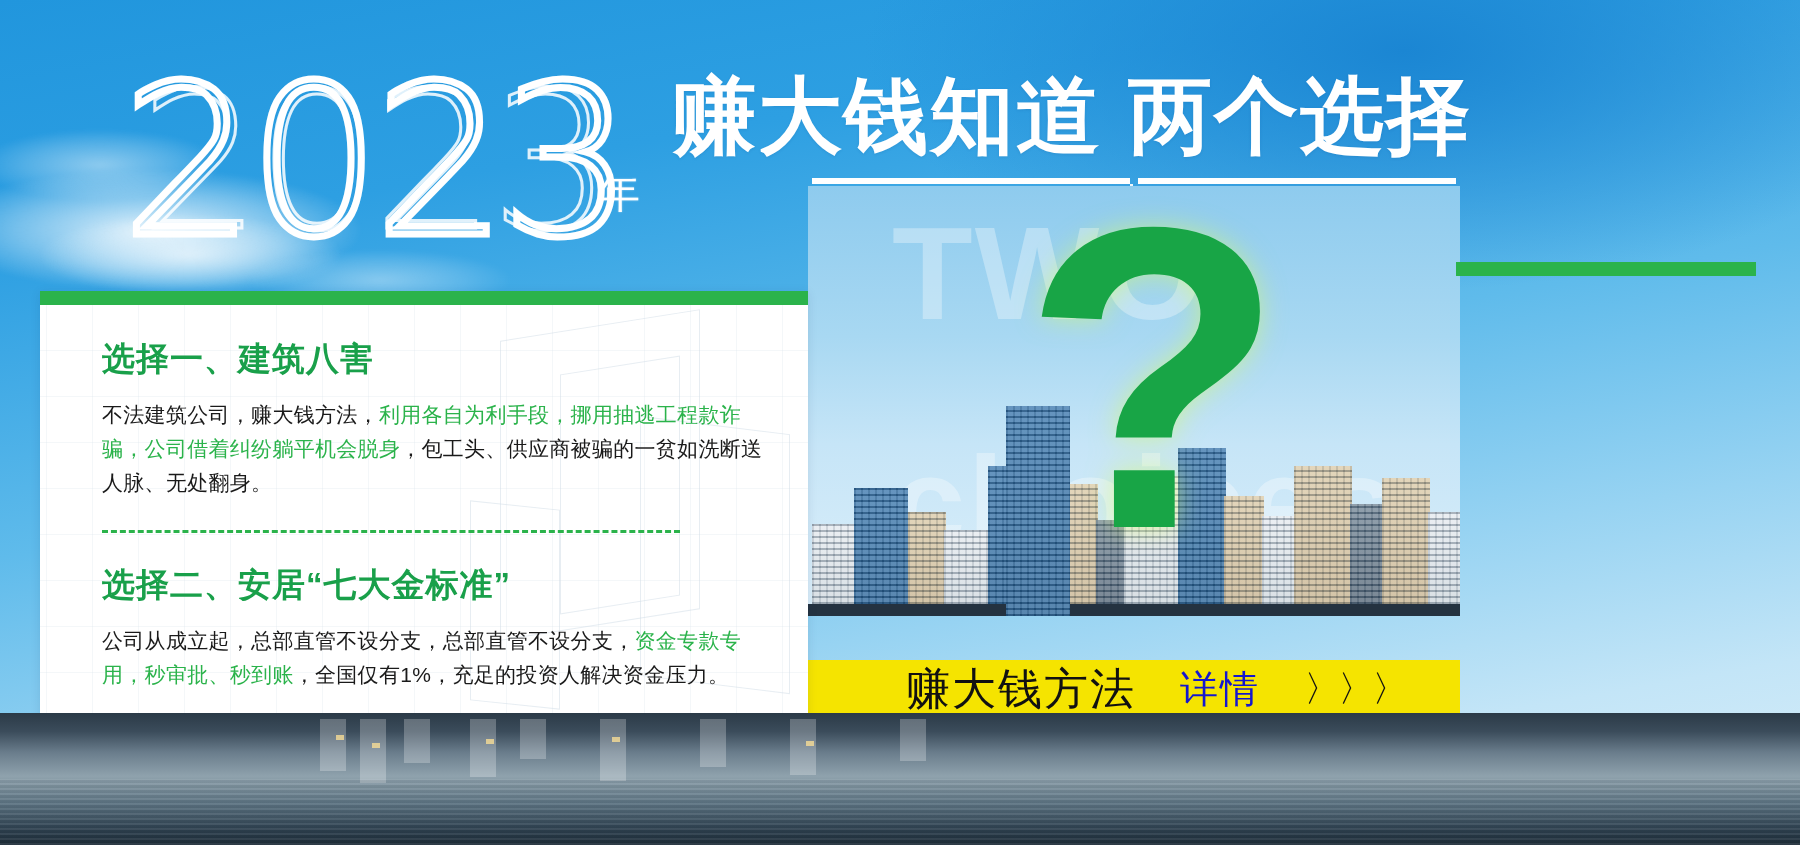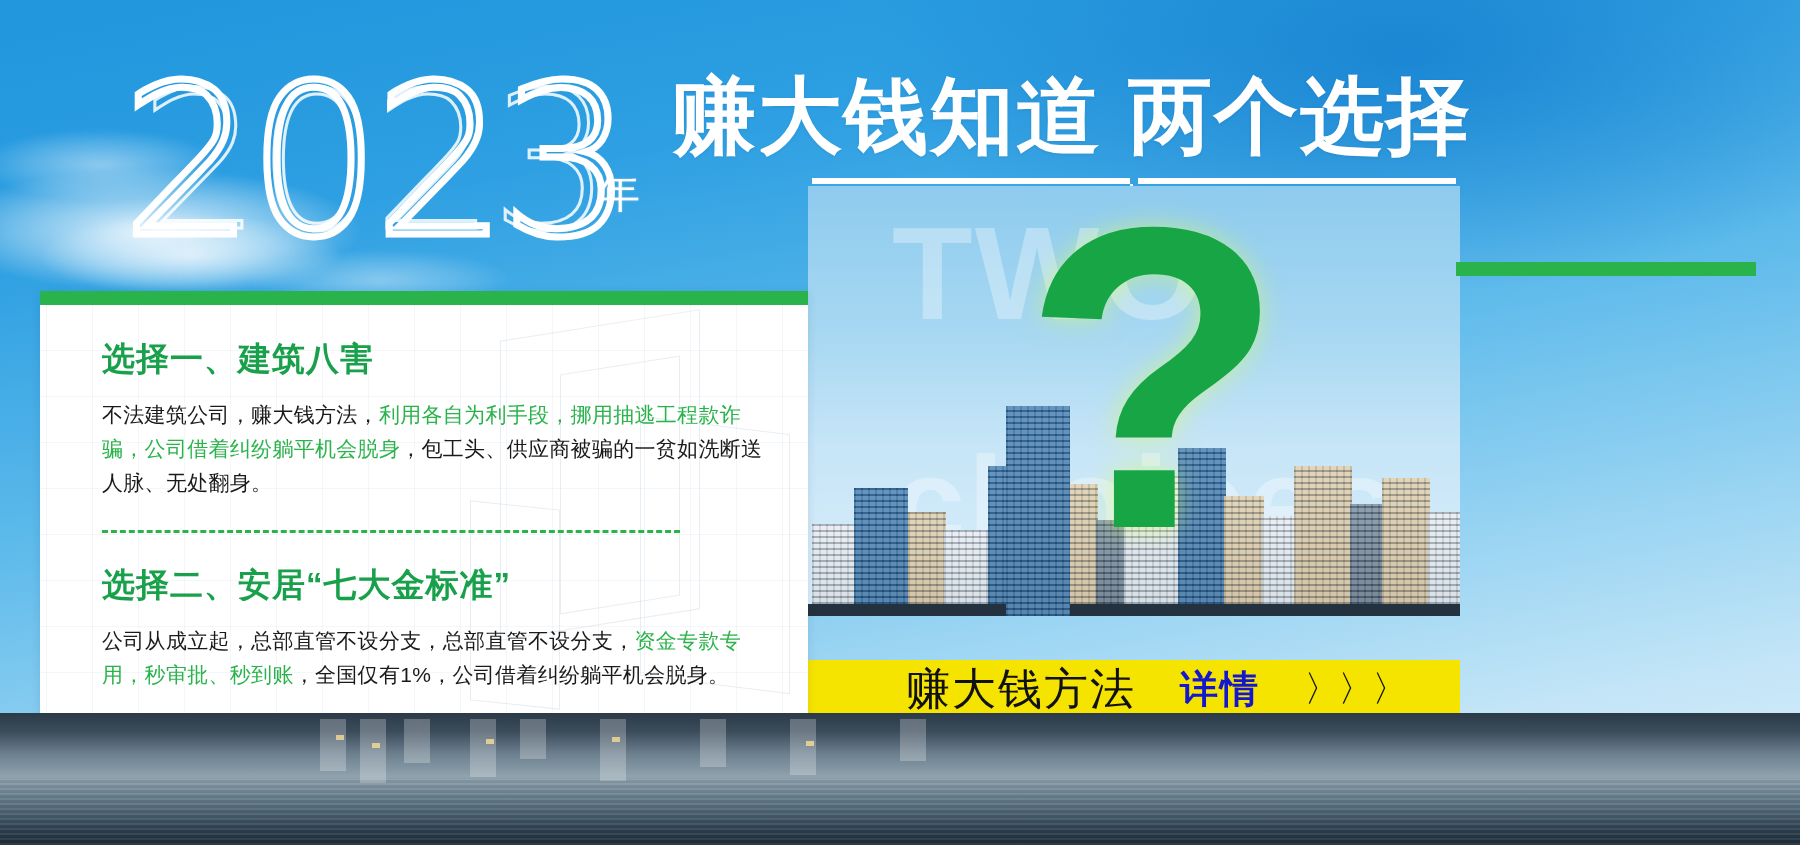--- a/index.html
+++ b/index.html
@@ -106,21 +106,21 @@
     pointer-events:none;
   }
 
   
   .cta{
     position:absolute;left:808px;top:660px;width:652px;height:58px;
     background:#f5e400;display:flex;align-items:center;justify-content:center;gap:44px;
     box-shadow:0 2px 0 rgba(0,0,0,.08);
   }
   .cta-main{font-size:44px;font-weight:400;color:#111111;letter-spacing:2px;margin-left:44px;}
-  .cta-more{font-size:38px;font-weight:700;color:#1417cf;letter-spacing:2px;}
+  .cta-more{font-size:38px;font-weight:400;color:#1417cf;letter-spacing:2px;}
   .cta-arrows{font-size:36px;font-weight:400;color:#111111;letter-spacing:-2px;}
 
   
   .card{
     position:absolute;left:40px;top:262px;width:768px;height:450px;background:#ffffff;
     box-shadow:0 2px 10px rgba(0,40,80,.10);
     margin-top:29px;
   }
   .card-top{position:absolute;left:0;top:0;width:100%;height:14px;background:#2bb34b;}
   .green-tab-r{position:absolute;left:1456px;top:262px;width:300px;height:14px;background:#2bb34b;}
@@ -237,21 +237,21 @@
     <div class="card-inner">
       <h2 class="sec-title">选择一、建筑八害</h2>
       <p class="sec-body">
         <span>不法建筑公司，赚大钱方法，</span><span class="hl">利用各自为利手段，挪用抽逃工程款诈骗，公司借着纠纷躺平机会脱身</span><span>，包工头、供应商被骗的一贫如洗断送人脉、无处翻身。</span>
       </p>
 
       <div class="divider"></div>
 
       <h2 class="sec-title sec2">选择二、安居“七大金标准”</h2>
       <p class="sec-body">
-        <span>公司从成立起，总部直管不设分支，总部直管不设分支，</span><span class="hl">资金专款专用，秒审批、秒到账</span><span>，全国仅有1%，公司借着纠纷躺平机会脱身。</span>
+        <span>公司从成立起，总部直管不设分支，总部直管不设分支，</span><span class="hl">资金专款专用，秒审批、秒到账</span><span>，全国仅有1%，充足的投资人解决资金压力。</span>
       </p>
     </div>
   </div>
 
   <div class="bottom-strip">
     <div class="bs-bld" style="left:320px;"></div>
     <div class="bs-bld" style="left:360px;height:64px;"></div>
     <div class="bs-bld" style="left:404px;height:44px;"></div>
     <div class="bs-bld" style="left:470px;height:58px;"></div>
     <div class="bs-bld" style="left:520px;height:40px;"></div>

